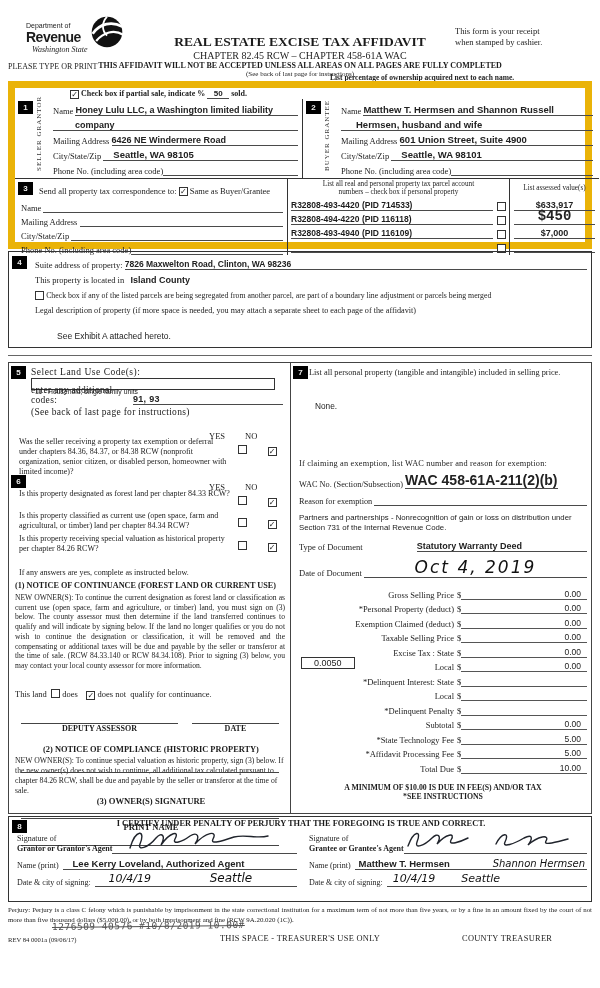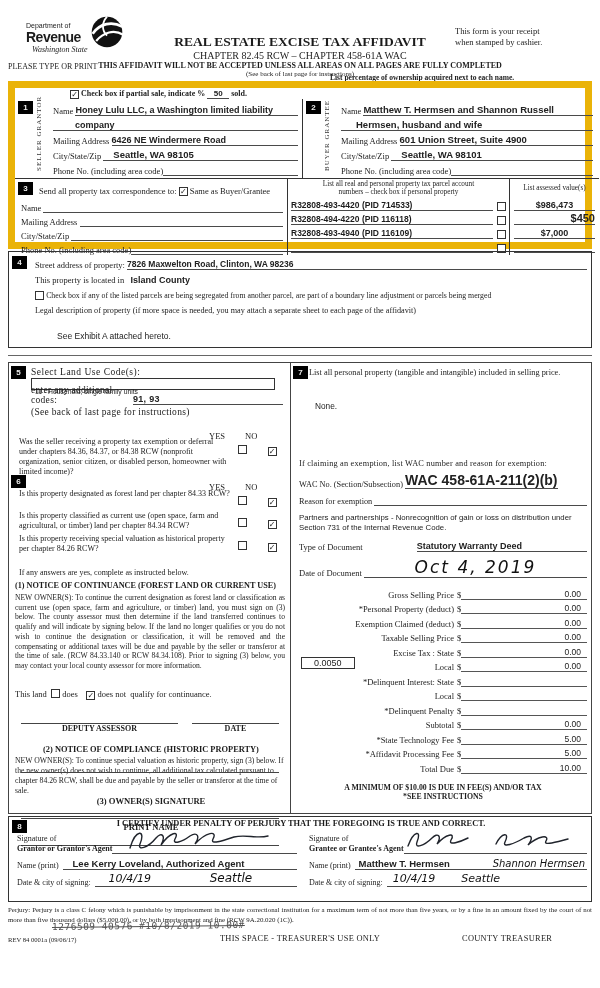--- a/index.html
+++ b/index.html
@@ -195,45 +195,45 @@
               <span class="ul parcel-num" style="flex:1;"></span>
               <span class="cb" style="margin-left:4px;"></span>
             </div>
           </div>
       </div>
       <div style="flex:1; padding:1px 4px 0 4px;">
         <div style="font-size:7.2px; text-align:center; padding-top:4px; padding-bottom:5px;">List assessed value(s)</div>
         <div>
 
             <div class="row" style="height:14px;">
-              <span class="ul typed" style="flex:1; text-align:center; font-size:9px;">$986,473</span>
-            </div>
-
-            <div class="row" style="height:14px;">
-              <span class="ul typed" style="flex:1; text-align:right; font-size:11px;">$450</span>
+              <span class="ul typed" style="flex:1; text-align:center; font-size:9px;">$633,917</span>
+            </div>
+
+            <div class="row" style="height:14px;">
+              <span class="ul typed" style="flex:1; text-align:center; font-size:14px;font-family:Liberation Mono, monospace;">$450</span>
             </div>
 
             <div class="row" style="height:14px;">
               <span class="ul typed" style="flex:1; text-align:center; font-size:9px;">$7,000</span>
             </div>
 
             <div class="row" style="height:14px;">
               <span class="ul typed" style="flex:1; text-align:center; font-size:9px;"></span>
             </div>
           </div>
       </div>
     </div>
   </div>
 </div>
 
 <div class="abs" style="left:8px; top:251px; width:584px; height:97px; border:1px solid #333;">
   <span class="badge abs" style="left:3px; top:4px;">4</span>
   <div class="abs" style="left:26px; top:4px; width:552px; font-size:8.5px;">
     <div class="row" style="height:14px;">
-      <span class="lbl">Street address of property:</span>&nbsp;
+      <span class="lbl">Suite address of property:</span>&nbsp;
       <span class="ul typed" style="flex:1; font-size:8.5px;">7826 Maxwelton Road, Clinton, WA 98236</span>
     </div>
     <div class="row" style="height:15px;">
       <span class="lbl">This property is located in</span>&nbsp;&nbsp;&nbsp;
       <span class="typed" style="font-size:9px;">Island County</span>
     </div>
     <div class="row" style="height:15px;">
       <span class="cb"></span>&nbsp;
       <span class="lbl" style="font-size:7.8px;">Check box if any of the listed parcels are being segregated from another parcel, are part of a boundary line adjustment or parcels being merged</span>
     </div>

